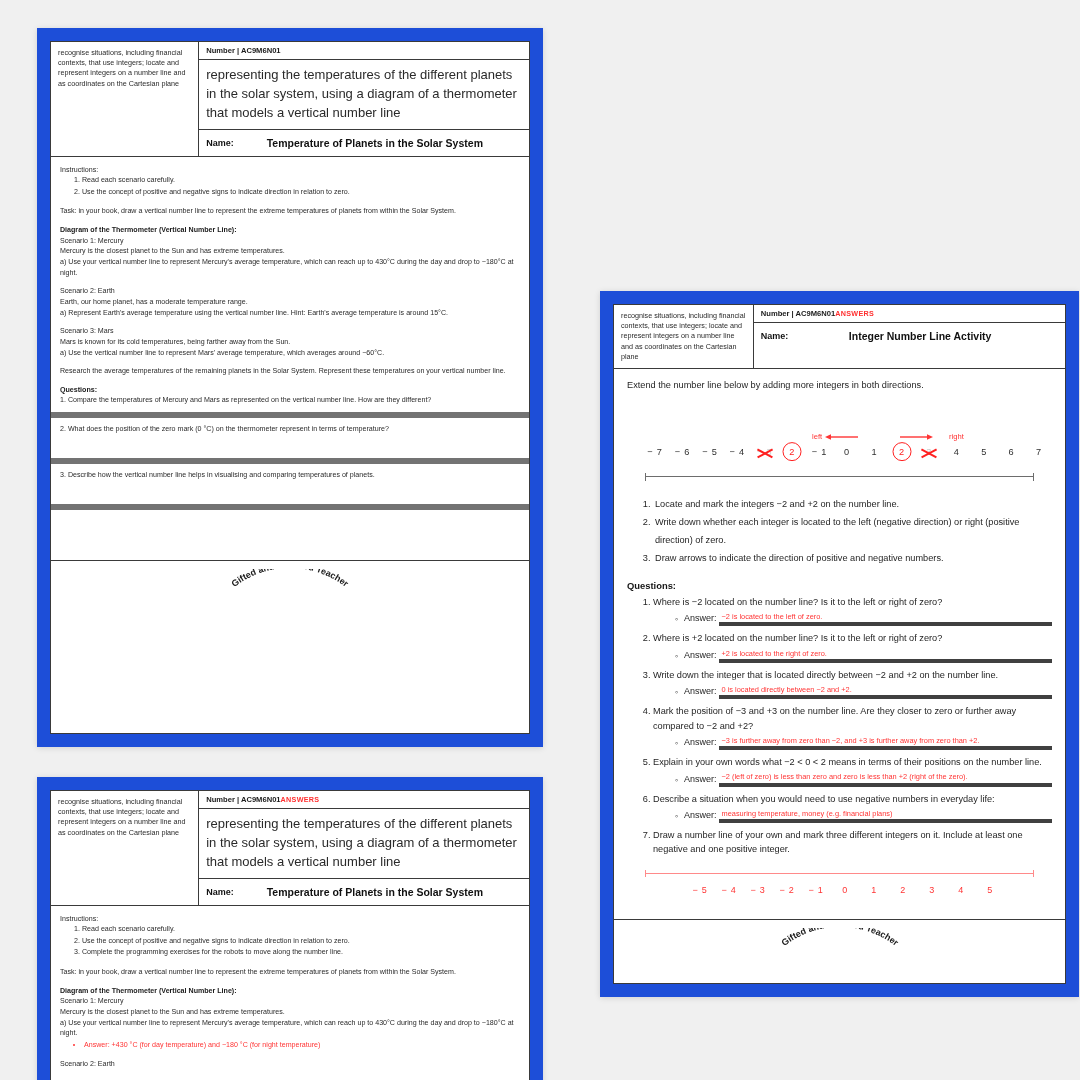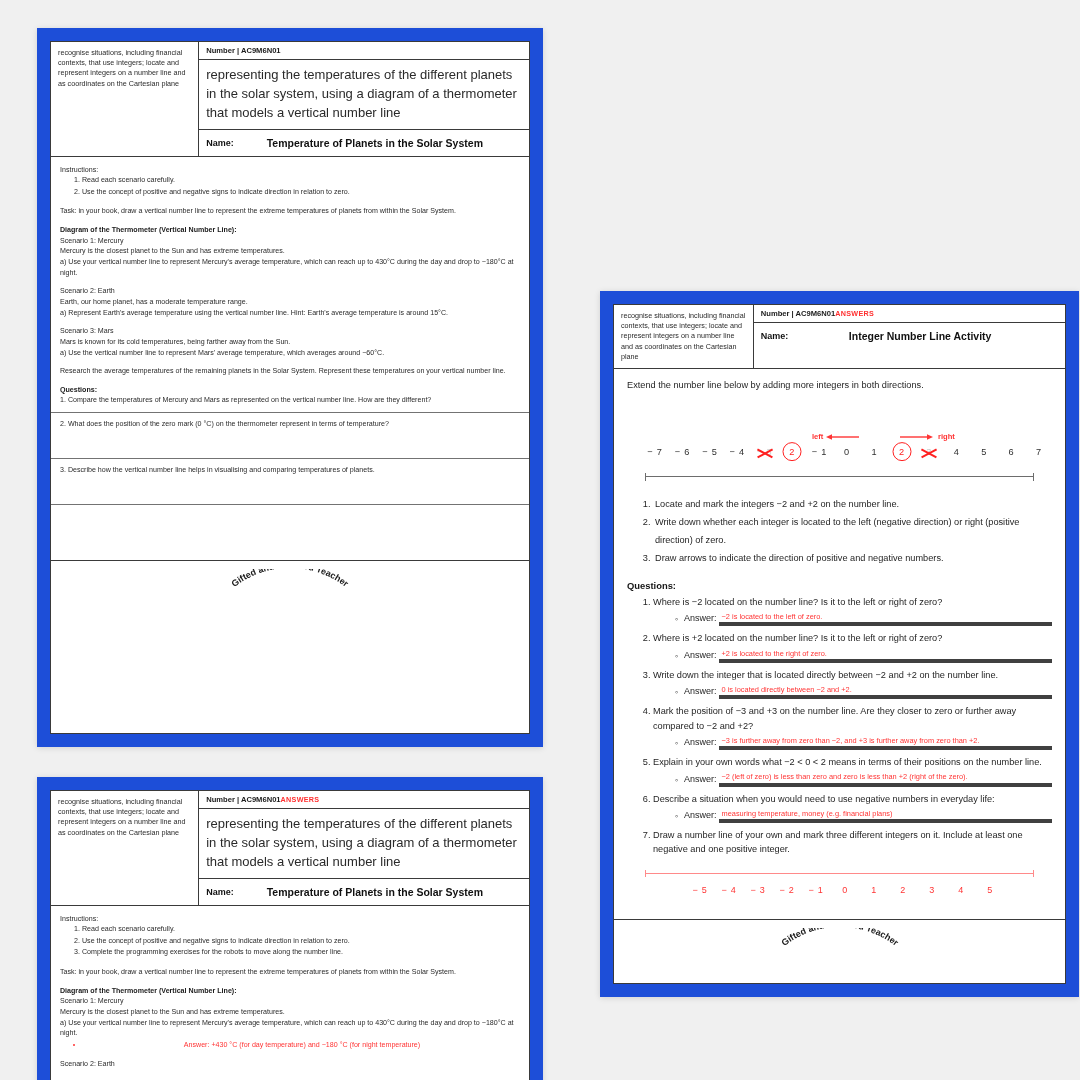--- a/index.html
+++ b/index.html
@@ -70,25 +70,25 @@
     font-size: 10.5px; font-weight: bold; color: #111;
     padding-right: 4px;
   }
 
   .body { padding: 8px 9px 6px 9px; font-size: 7.1px; line-height: 1.5; color: #2a2a2a; }
   .body p { margin-bottom: 0; }
   .gap { height: 8px; }
   .bold { font-weight: bold; color: #1a1a1a; }
   ol.ins { margin: 0 0 0 22px; padding: 0; }
   ol.ins li { margin-bottom: 1px; }
-  ul.ansbul { margin: 1px 0 0 24px; padding: 0; text-align: center; }
+  ul.ansbul { margin: 1px 0 0 24px; padding: 0; }
   ul.ansbul li { color: #ff3434; }
 
   .qrow {
-    border-top: 1px solid #737373;
+    border-top: 6px solid #737373;
     padding: 7px 9px;
     font-size: 7.1px;
     color: #2a2a2a;
     min-height: 46px;
   }
   .qrow.blank { min-height: 56px; }
 
   .logo-wrap {
     border-top: 1px solid #3a3a3a;
     height: 74px;
@@ -97,24 +97,24 @@
   .logo-arc { position: absolute; left: 50%; top: 8px; transform: translateX(-50%); }
   .logo-arc text { font-family: "Liberation Sans", sans-serif; font-size: 9px; font-weight: bold; fill: #1a1a1a; }
 
   
   .rbody { padding: 11px 13px 6px 13px; color: #2a2a2a; }
   .rlead { font-size: 9.2px; margin-bottom: 6px; color: #1f1f1f; }
 
   .nline-box { position: relative; height: 56px; margin: 2px 0 8px 0; }
   .dir-row {
     position: relative; height: 13px;
-    font-size: 7.6px; color: #ff3434; font-weight: bold; margin-top: 42px;
+    font-size: 7.6px; color: #ff3434; font-weight: normal; margin-top: 42px;
   }
   .dir-left  { position: absolute; left: 185px; top: 0; display: flex; align-items: center; gap: 3px; }
-  .dir-right { position: absolute; left: 272px; top: 0; display: flex; align-items: center; gap: 5px; }
+  .dir-right { position: absolute; left: 272px; top: 0; display: flex; align-items: center; gap: 16px; }
   .arrow-l, .arrow-r { display: block; }
 
   .ticks { position: relative; height: 22px; margin-top: 2px; }
   .tick {
     position: absolute; top: 0;
     width: 26px; margin-left: -13px;
     text-align: center;
     font-size: 9.2px; color: #2f2f2f;
     letter-spacing: .8px;
   }

